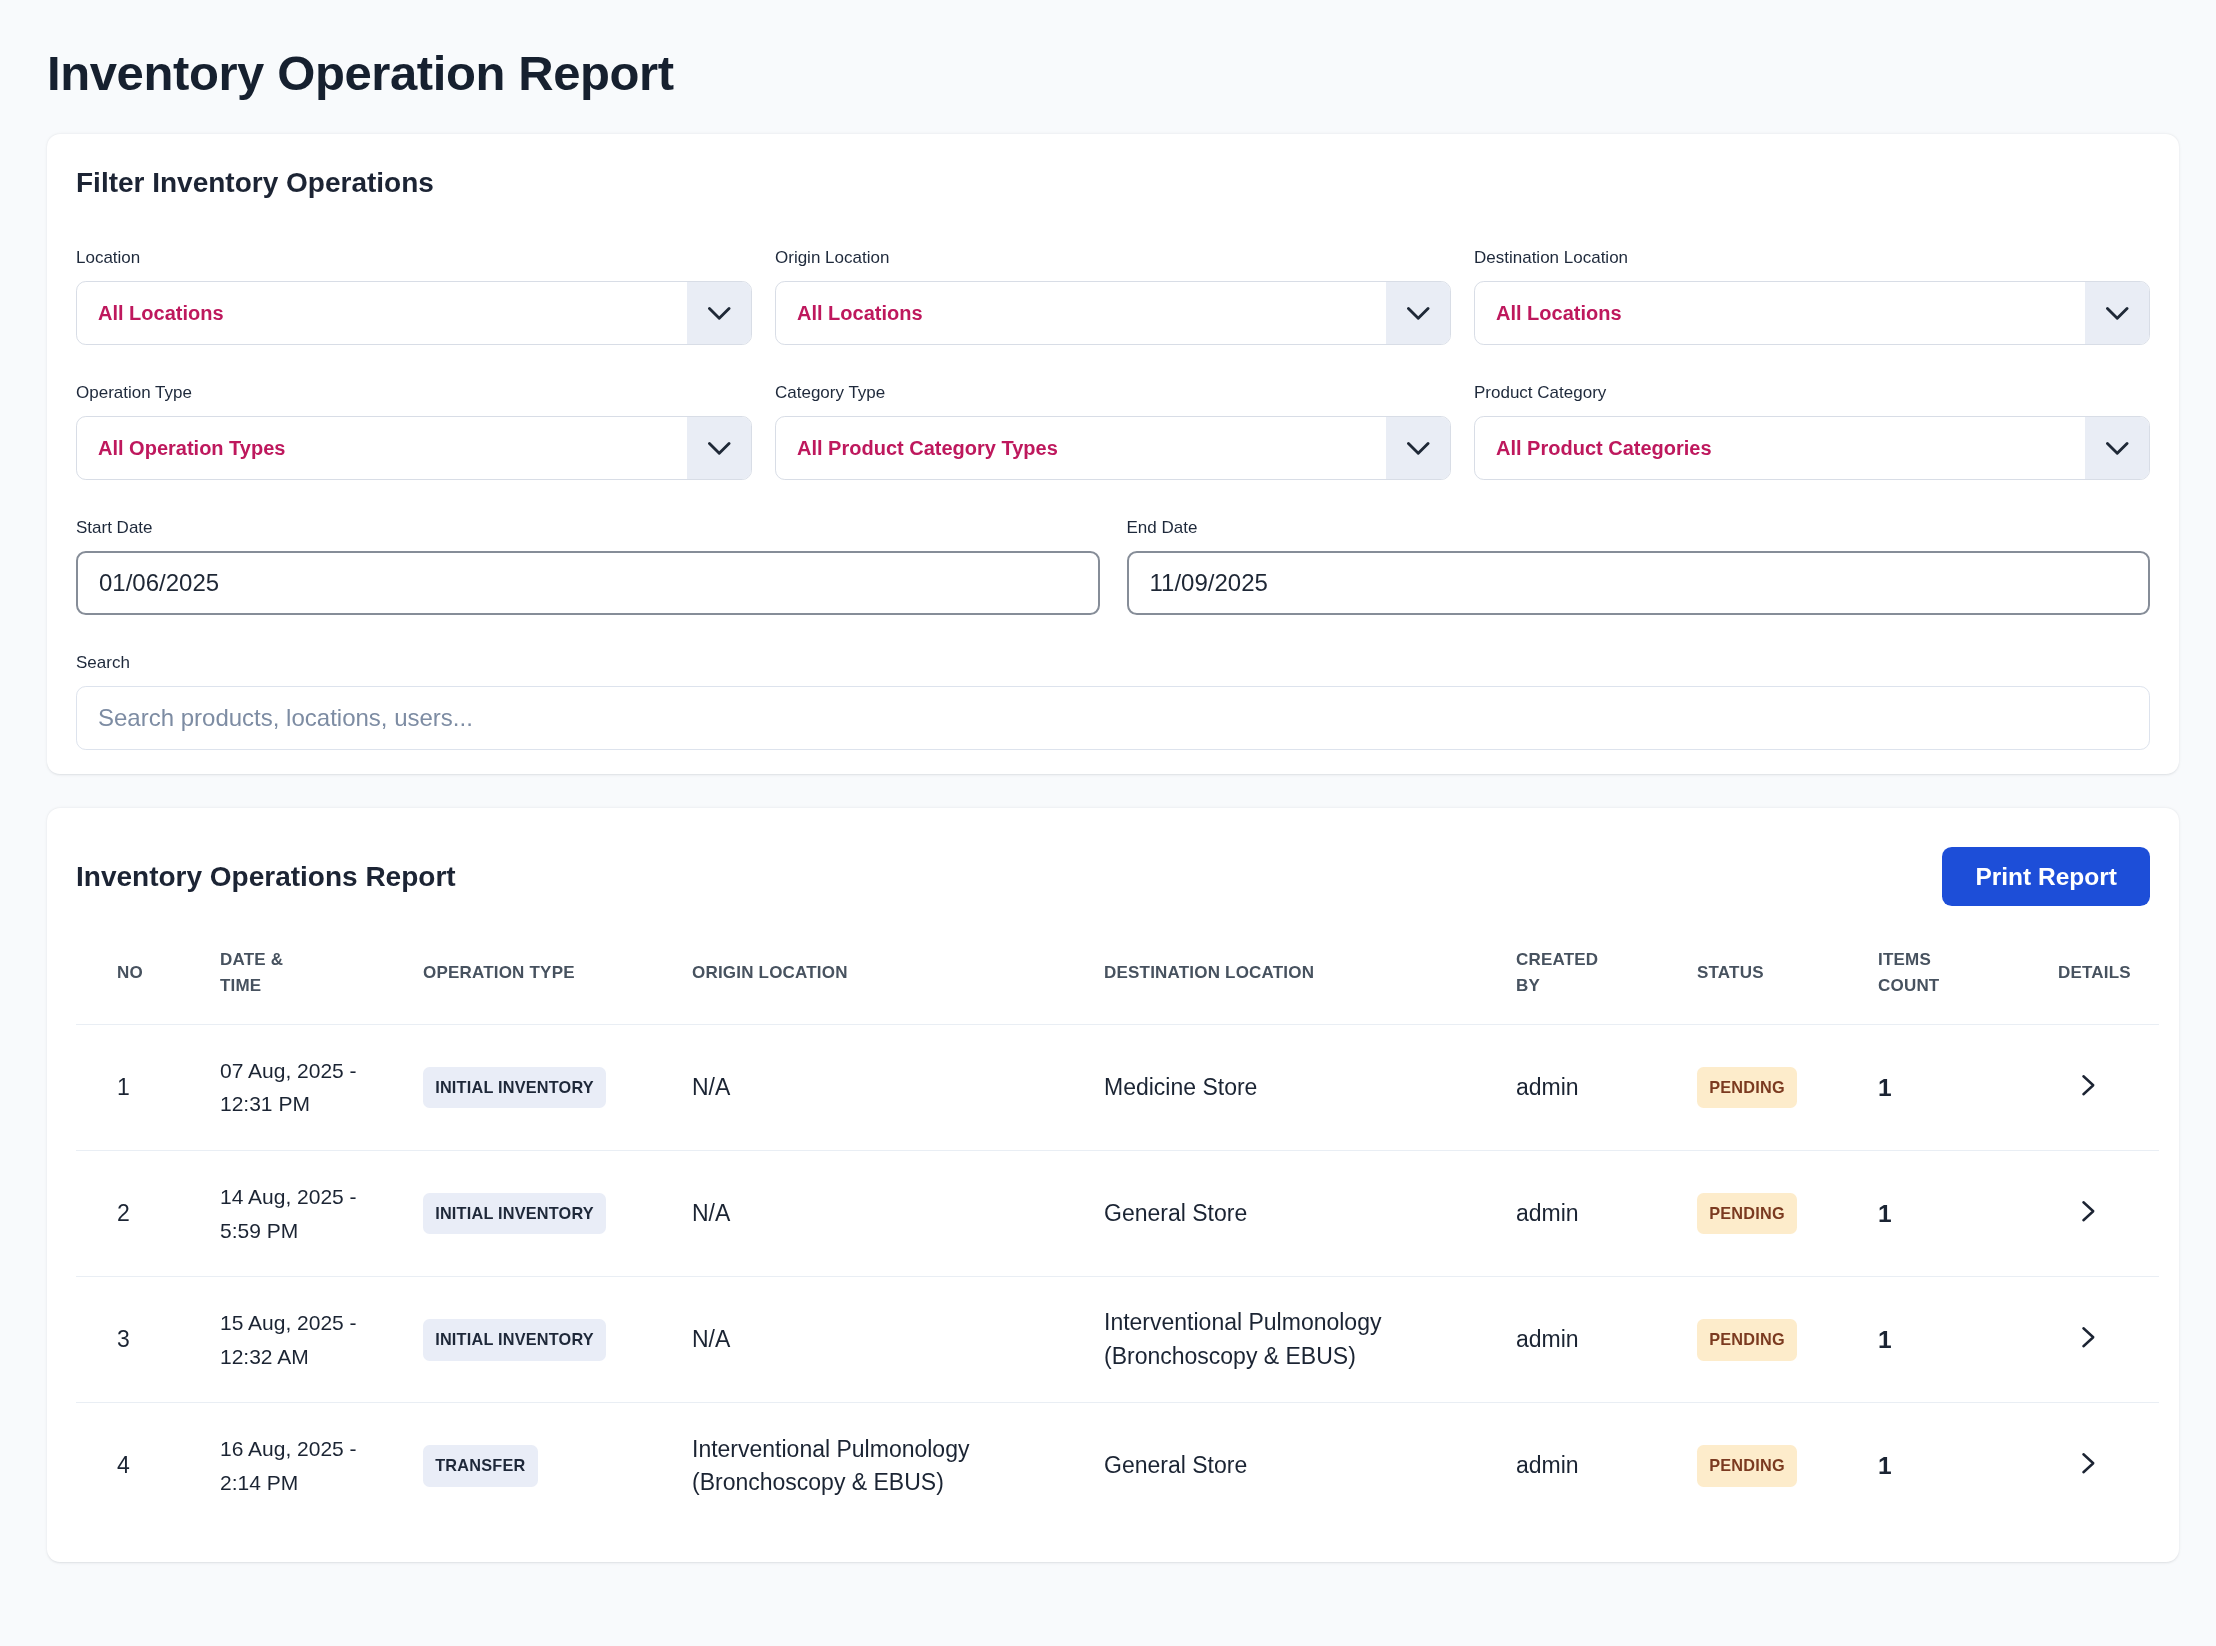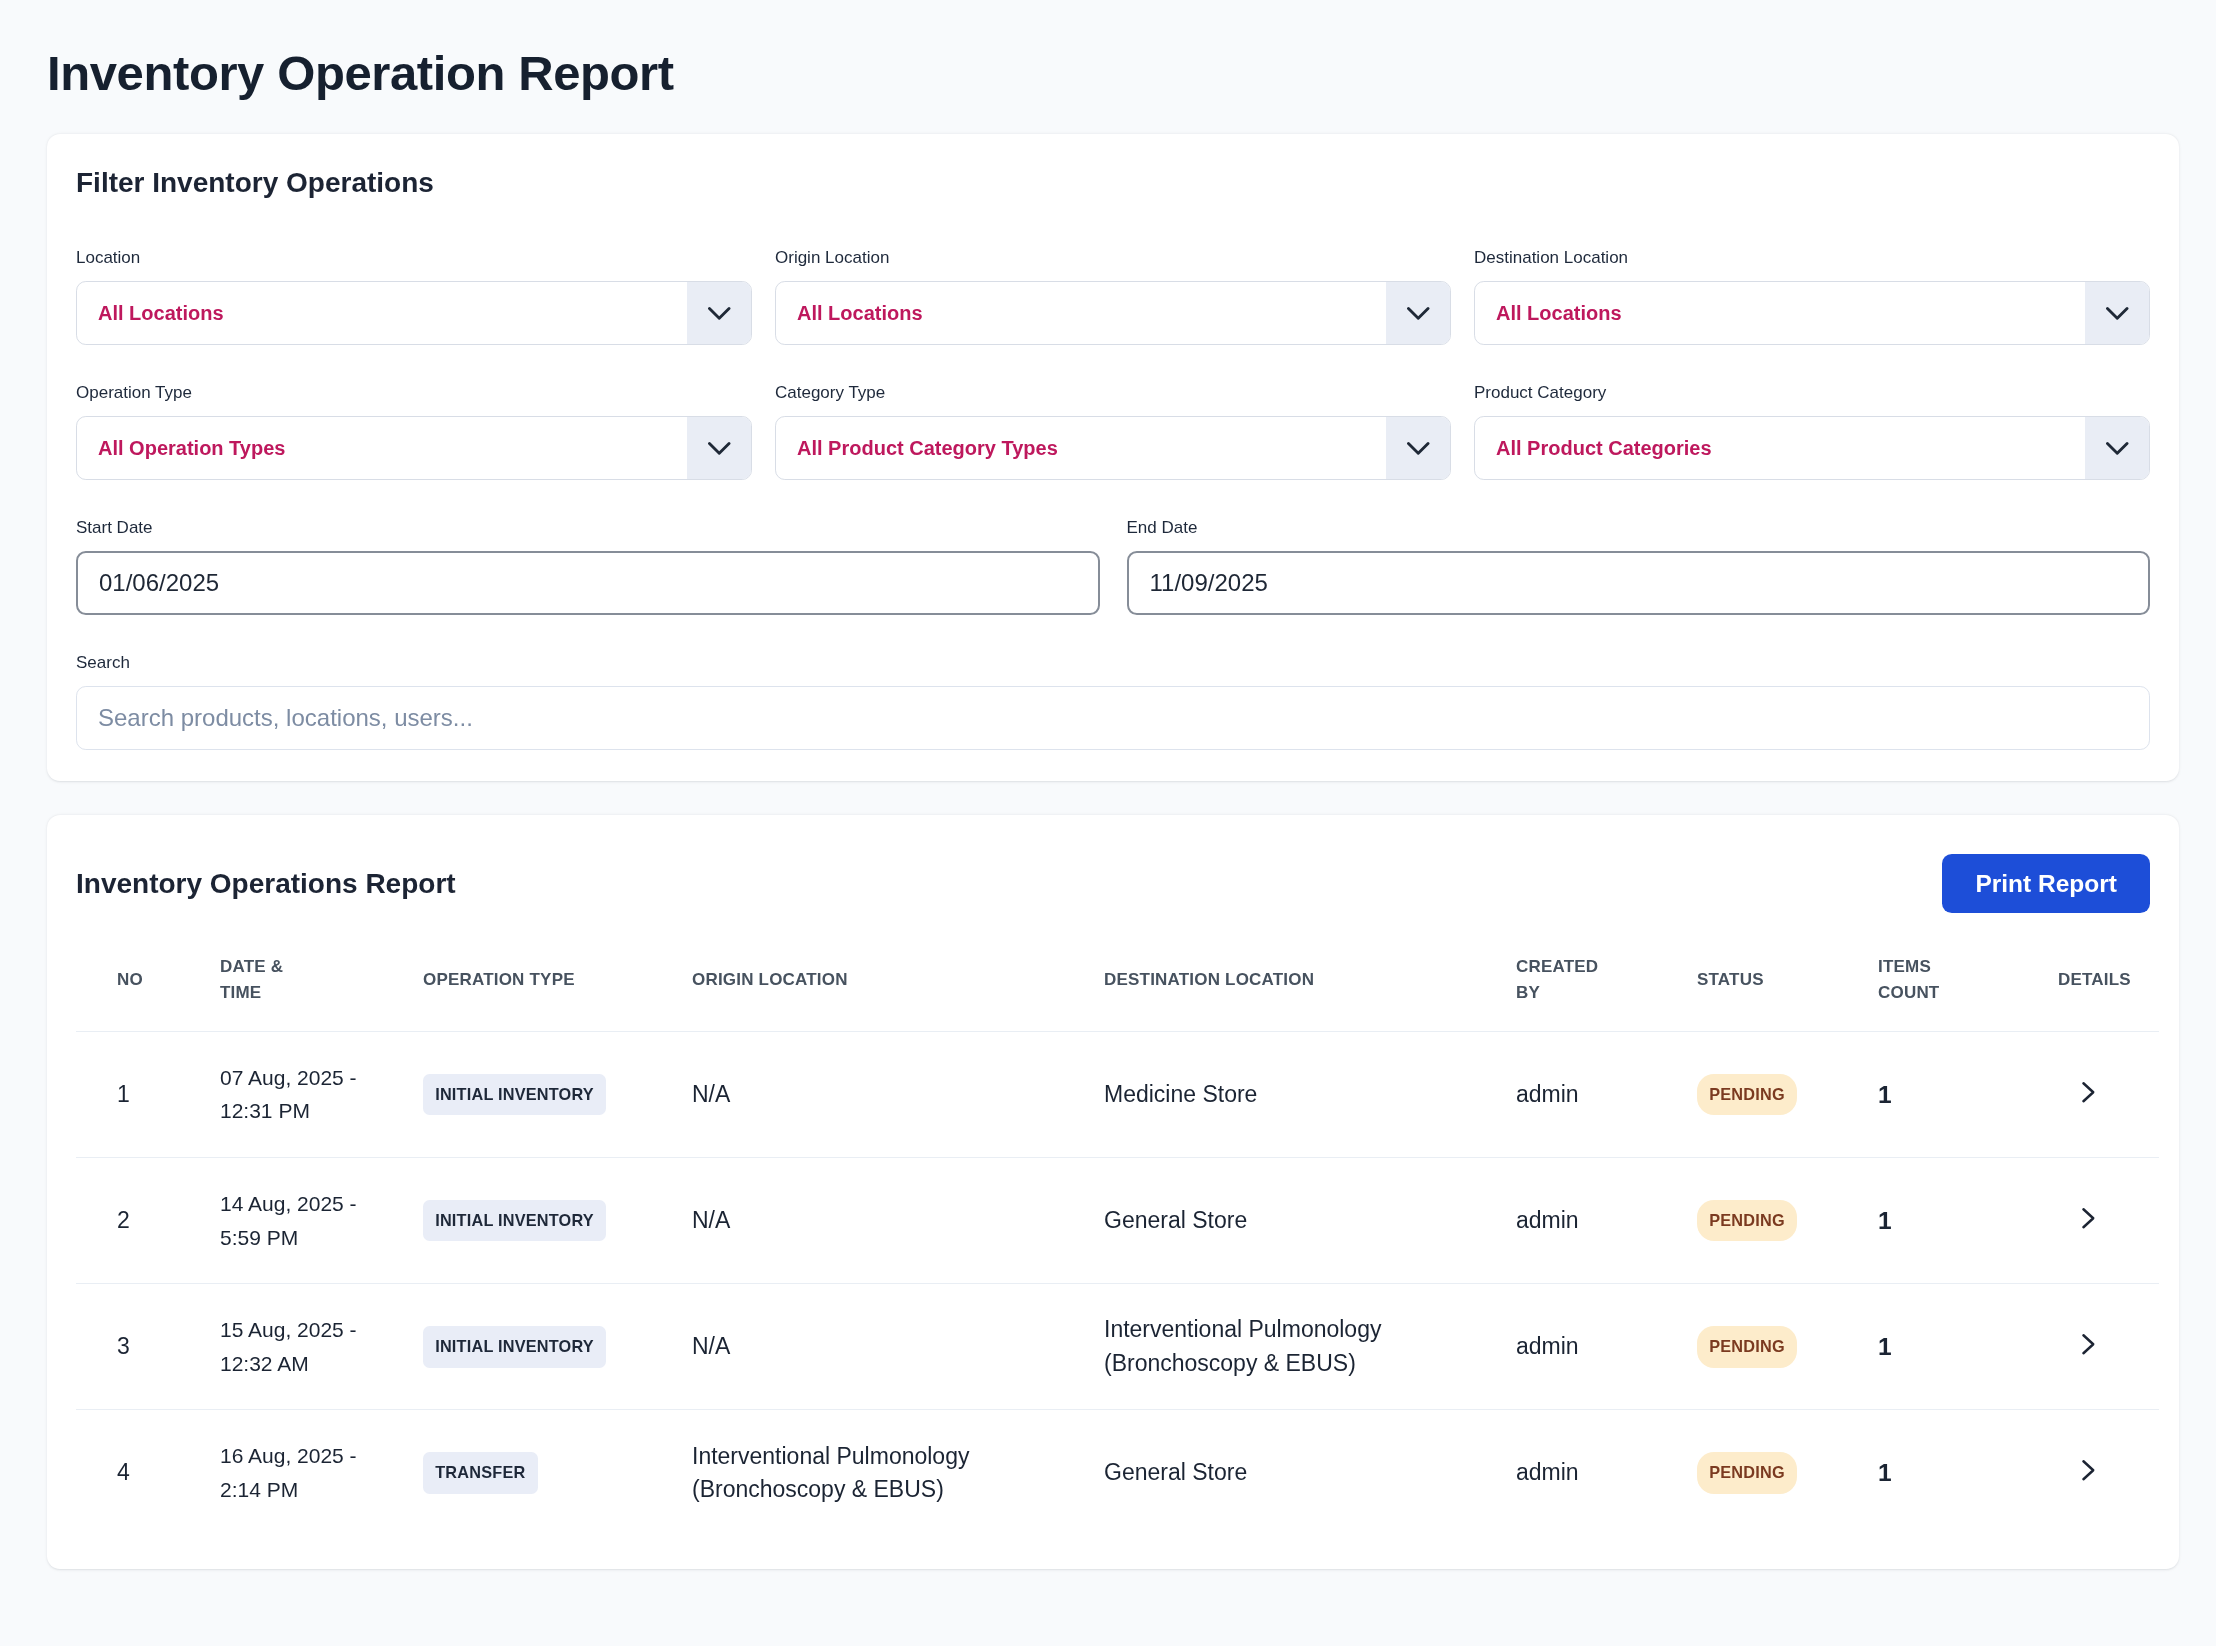--- a/index.html
+++ b/index.html
@@ -19,21 +19,21 @@
     margin-bottom: 33px;
   }
 
   .card {
     background: #ffffff;
     border-radius: 13px;
     box-shadow: 0 0.8px 3.3px rgba(15,23,42,0.07), 0 0.8px 1.6px rgba(15,23,42,0.05);
   }
 
   
-  .filter-card { padding: 33px 29px 31px; }
+  .filter-card { padding: 33px 29px 24px; }
   .card-title {
     font-size: 28px;
     font-weight: 700;
     color: #1c2434;
   }
   .filter-card .card-title { margin-bottom: 49px; }
 
   .grid3 {
     display: grid;
     grid-template-columns: repeat(3, 1fr);
@@ -157,21 +157,21 @@
   .badge {
     display: inline-block;
     font-size: 16.3px;
     font-weight: 700;
     letter-spacing: 0.2px;
     padding: 9px 12.2px;
     border-radius: 6.5px;
     white-space: nowrap;
   }
   .badge-op { background: #e9edf7; color: #1e2839; }
-  .badge-pending { background: #fdeccb; color: #7b3a20; border-radius: 17px; }
+  .badge-pending { background: #fdeccb; color: #7b3a20; }
   .items-count { font-weight: 700; font-size: 24.5px; }
   .details-btn {
     background: none;
     border: none;
     cursor: pointer;
     padding: 4.9px;
     margin-left: 18px;
     display: inline-flex;
     align-items: center;
   }

